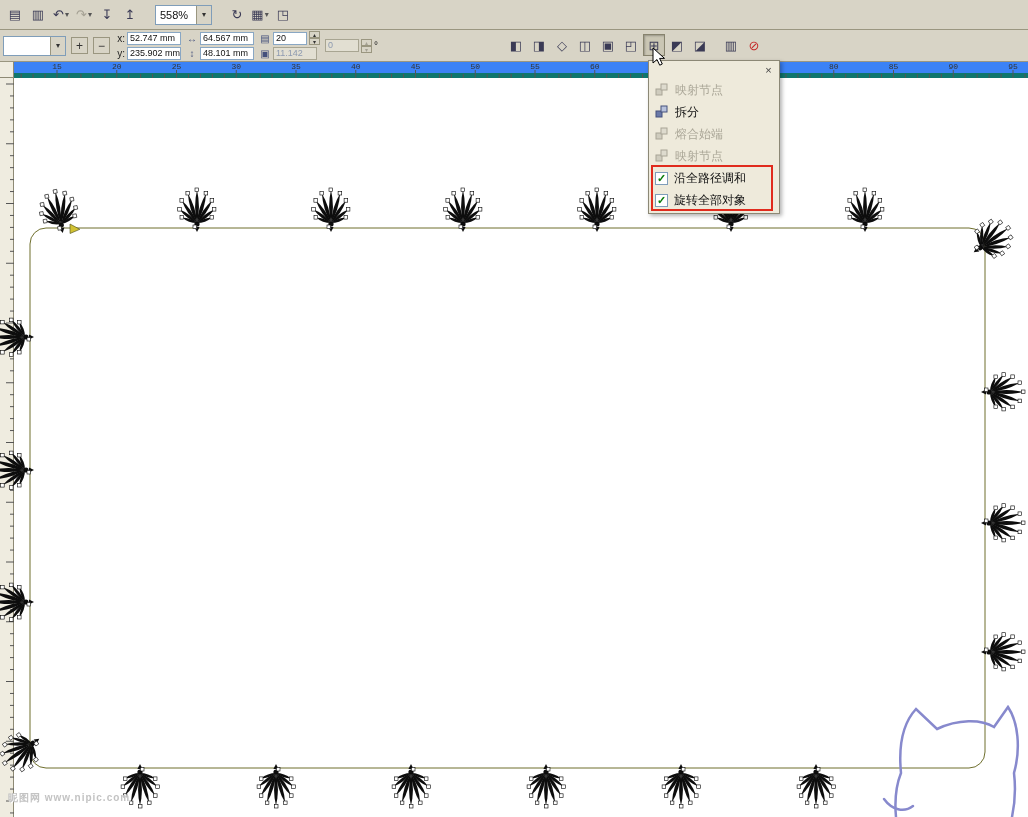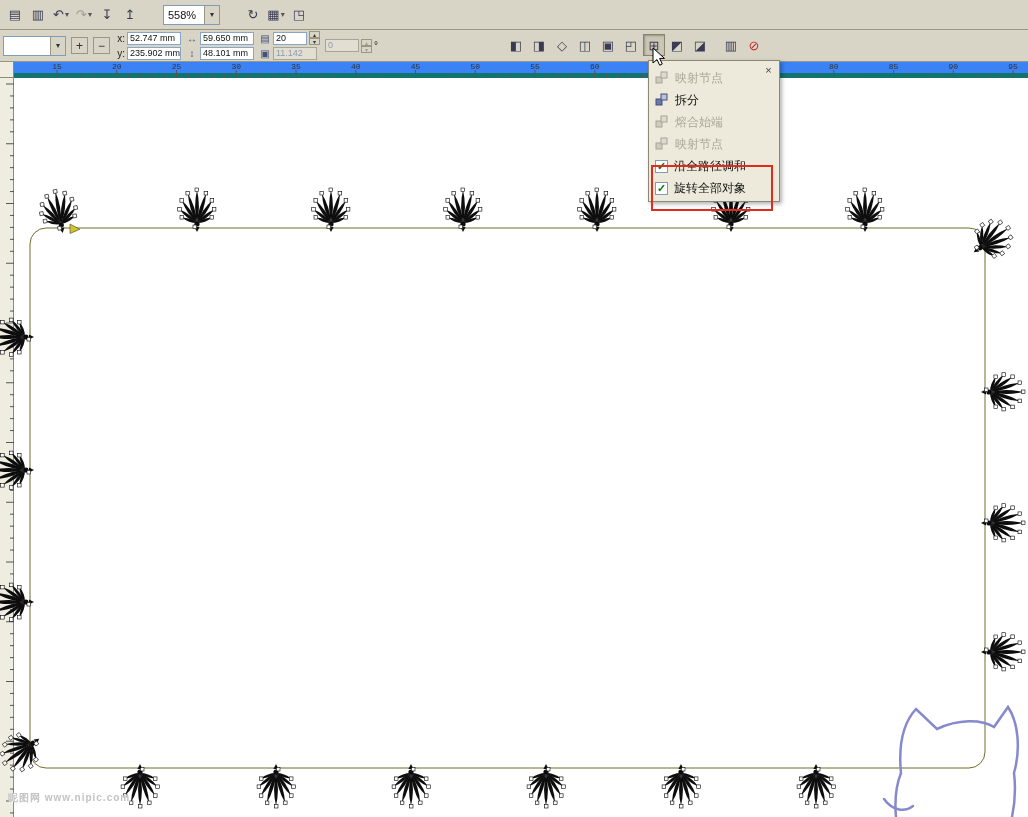--- a/index.html
+++ b/index.html
@@ -19,21 +19,21 @@
   .tbtn {
     min-width:22px; height:22px; display:flex; align-items:center; justify-content:center;
     font-size:13px; color:#3a3a55; border:1px solid transparent; background:transparent;
   }
   .tbtn .caret { font-size:8px; color:#555; margin-left:1px; }
   .tbtn.disabled { color:#a5a194; }
   .tbtn.pressed { border:1px solid #87836e; background:#cac6b4; box-shadow:inset 1px 1px 2px rgba(0,0,0,.25); }
   .tbtn.accent { color:#c62828; }
   .combo {
     height:20px; background:#fff; border:1px solid #7f9db9; display:flex;
-    align-items:center; font-size:11px; margin:0 20px;
+    align-items:center; font-size:11px; margin:0 12px;
   }
   .combo-text { padding:0 4px; min-width:40px; color:#111; }
   .combo-arrow {
     width:15px; height:18px; background:#d8d4c6; border-left:1px solid #9a9680;
     display:flex; align-items:center; justify-content:center; font-size:8px; color:#333;
   }
   
   .pb-left { display:flex; align-items:center; gap:5px; }
   .stack2 { display:flex; flex-direction:column; gap:2px; }
   .frow { display:flex; align-items:center; gap:2px; }
@@ -72,21 +72,21 @@
   
   .menu {
     position:absolute; left:648px; top:60px; width:132px; z-index:50;
     background:#eeeadb; border:1px solid #8c8876; box-shadow:2px 2px 4px rgba(0,0,0,.3);
     padding:2px;
   }
   .menu-close {
     position:absolute; top:2px; right:4px; width:13px; height:13px; font-size:11px;
     color:#444; display:flex; align-items:center; justify-content:center; cursor:default;
   }
-  #menu-items { margin-top:4px; }
+  #menu-items { margin-top:16px; }
   .menu-item { height:22px; display:flex; align-items:center; gap:6px; padding:0 4px; font-size:12px; color:#111; white-space:nowrap; }
   .menu-item.disabled { color:#aaa697; }
   .check {
     width:13px; height:13px; background:#fff; border:1px solid #7f9db9;
     display:flex; align-items:center; justify-content:center;
     font-size:11px; font-weight:bold; color:#0a7d0a; flex:0 0 13px;
   }
   .red-box { position:absolute; top:104px; left:2px; width:122px; height:46px; border:2px solid #e02b1d; z-index:55; pointer-events:none; }
   
   .cursor { position:absolute; left:652px; top:47px; z-index:100; }
@@ -153,21 +153,21 @@
         </div>
         <div class="frow">
           <span class="flabel">y:</span>
           <span class="fld">235.902 mm</span>
         </div>
       </div>
 
       <div class="stack2">
         <div class="frow">
           <span class="ficon">↔</span>
-          <span class="fld">59.650 mm</span>
+          <span class="fld">64.567 mm</span>
         </div>
         <div class="frow">
           <span class="ficon">↕</span>
           <span class="fld">48.101 mm</span>
         </div>
       </div>
 
       <div class="stack2">
         <div class="frow">
           <span class="ficon">▤</span>

